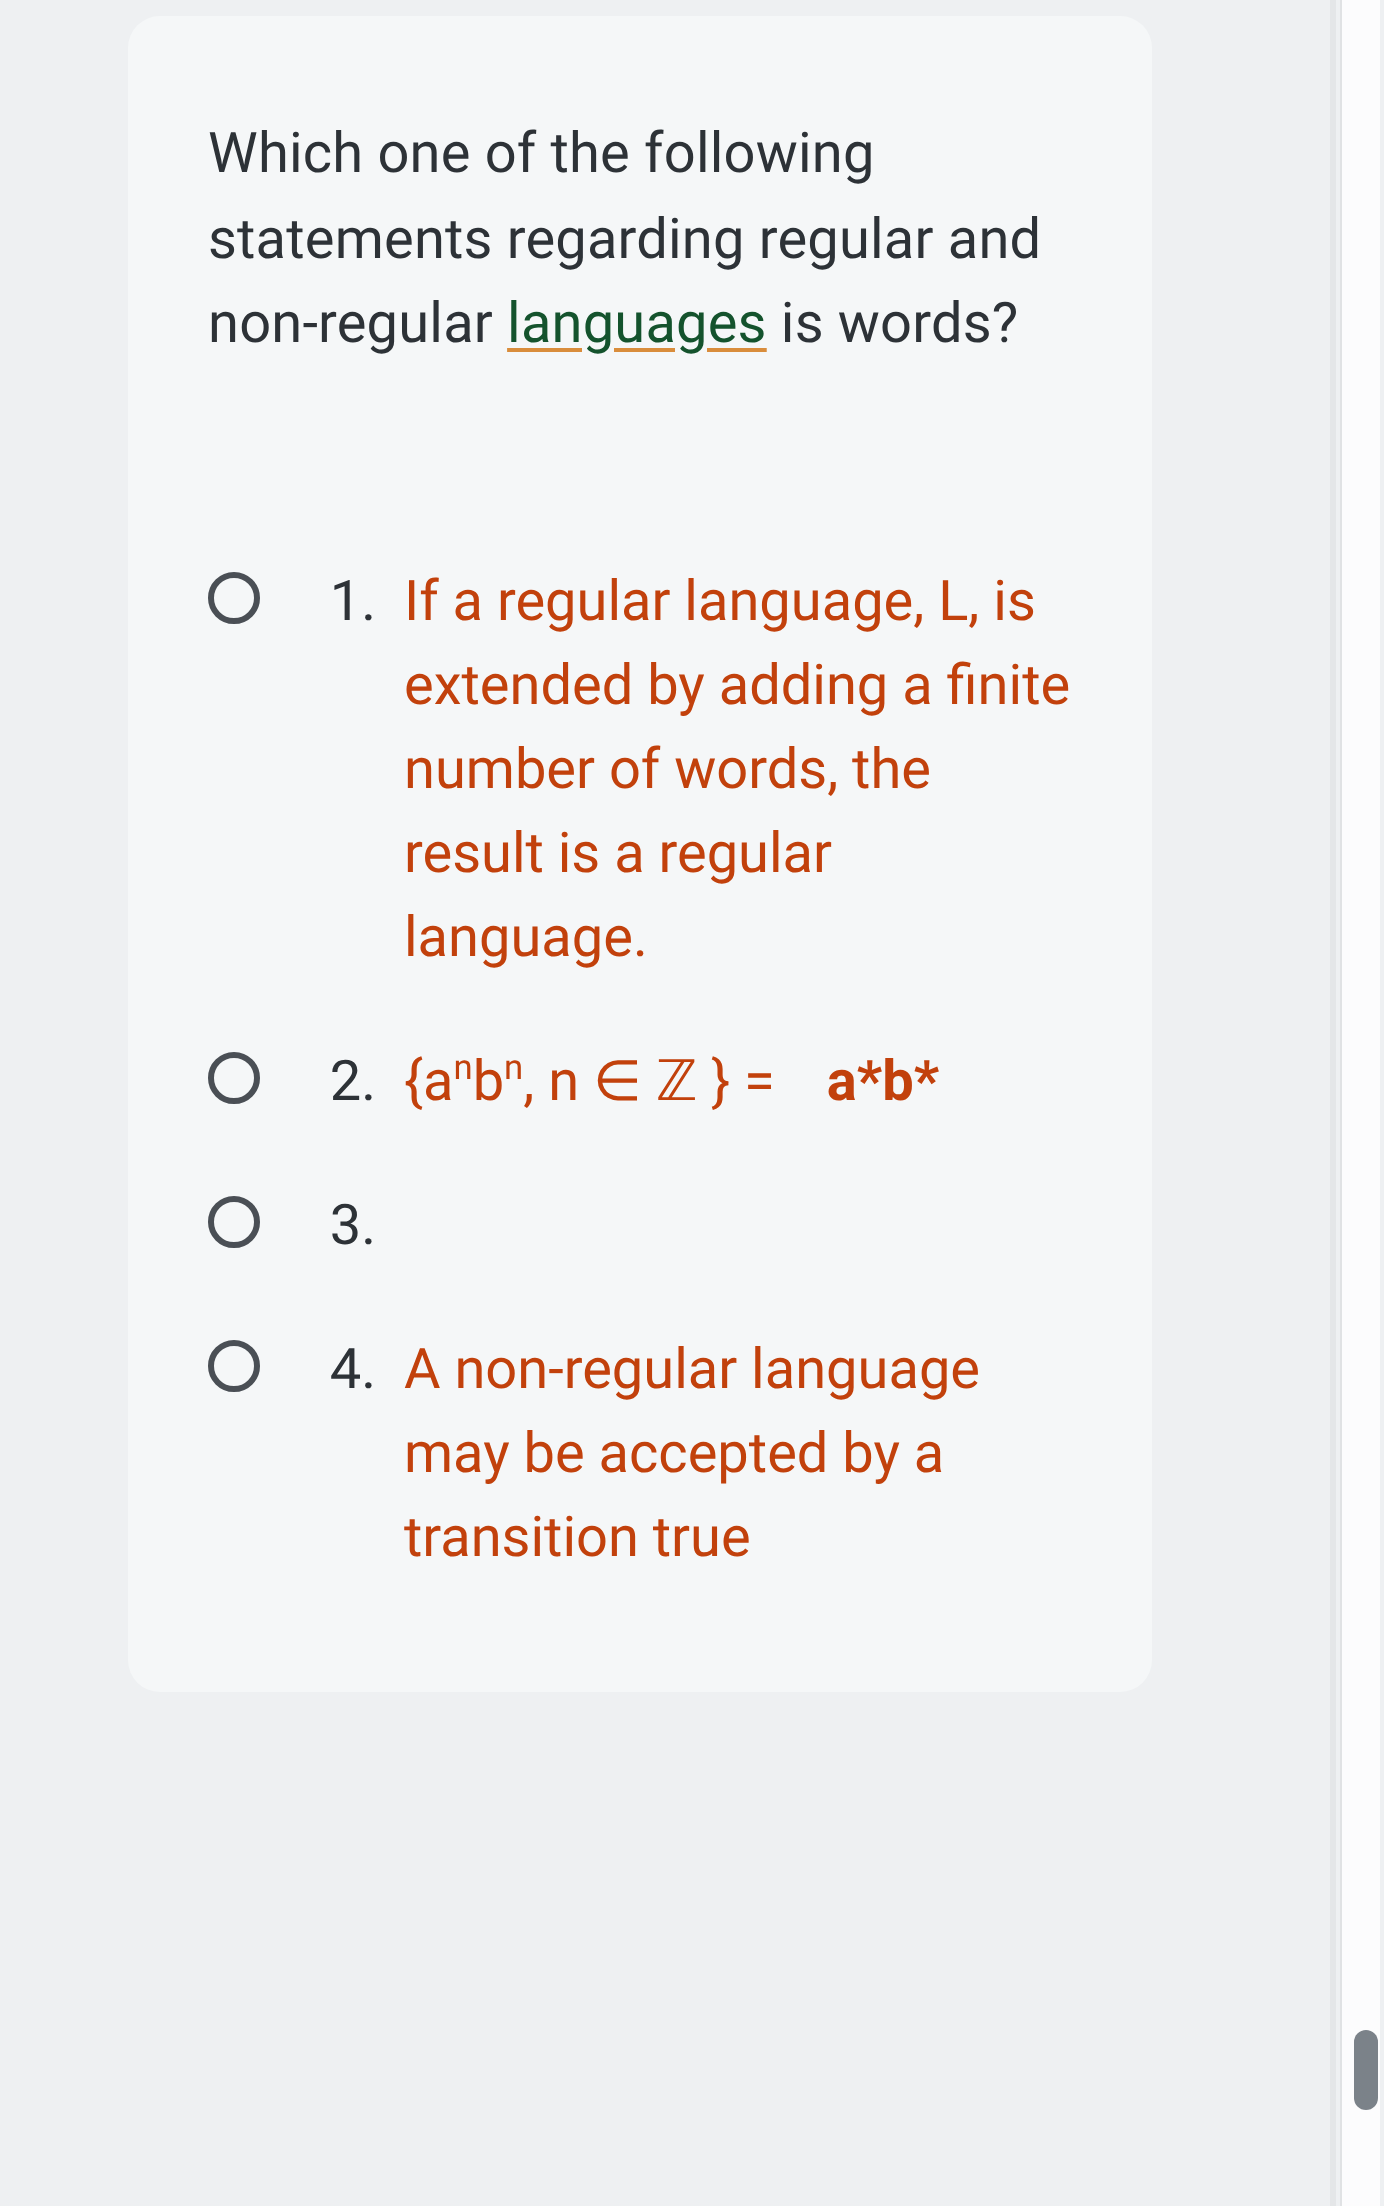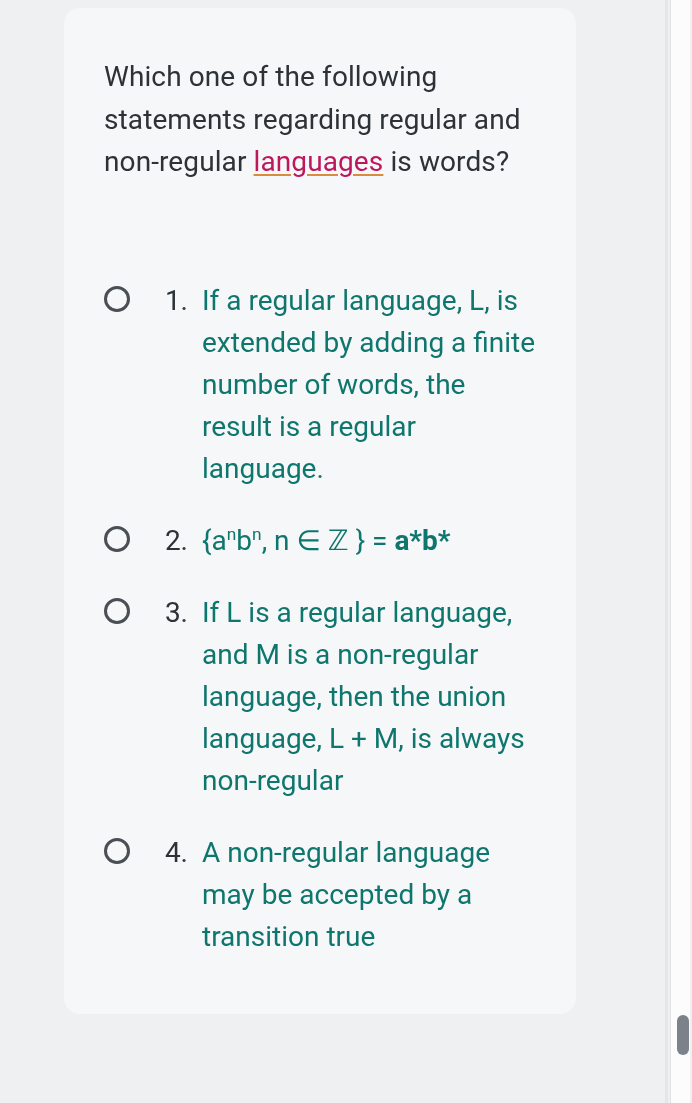--- a/index.html
+++ b/index.html
@@ -23,21 +23,21 @@
     padding: 48px 40px 56px 40px;
   }
   .question {
     font-size: 28px;
     line-height: 1.52;
     color: #2d3237;
     margin-bottom: 96px;
     letter-spacing: 0.1px;
   }
   .question a {
-    color: #be185d;
+    color: #14532d;
     text-decoration: underline;
     text-decoration-color: #d98d3c;
     text-underline-offset: 3px;
   }
   .options { list-style: none; }
   .option {
     display: flex;
     align-items: flex-start;
     margin-bottom: 30px;
   }
@@ -59,24 +59,24 @@
     font-size: 28px;
     line-height: 1.5;
     color: #2d3237;
     text-align: right;
     margin-right: 14px;
   }
   .opt-text {
     flex: 1 1 auto;
     font-size: 28px;
     line-height: 1.5;
-    color: #0f766e;
+    color: #c2410c;
   }
   .opt-text sup { font-size: 0.62em; vertical-align: super; line-height: 0; }
-  .opt-text .bold { font-weight: 700; }
+  .opt-text .bold { font-weight: 700; margin-left: 19px; }
   .scrollbar-track {
     position: absolute;
     right: 2px;
     top: 0;
     width: 20px;
     height: 1103px;
     background: #ffffffcc;
     border-left: 1px solid #e0e2e4;
   }
   .scrollbar-thumb {
@@ -117,21 +117,20 @@
         <span class="opt-text">If a regular language, L, is extended by adding a finite number of words, the result is a regular language.</span>
       </li>
       <li class="option">
         <span class="radio"></span>
         <span class="num">2.</span>
         <span class="opt-text">{a<sup>n</sup>b<sup>n</sup>, n ∈ ℤ } = <span class="bold">a*b*</span></span>
       </li>
       <li class="option">
         <span class="radio"></span>
         <span class="num">3.</span>
-        <span class="opt-text">If L is a regular language, and M is a non-regular language, then the union language, L + M, is always non-regular</span>
       </li>
       <li class="option">
         <span class="radio"></span>
         <span class="num">4.</span>
         <span class="opt-text">A non-regular language may be accepted by a transition true</span>
       </li>
     </ul>
   </div>
 </div>
 

